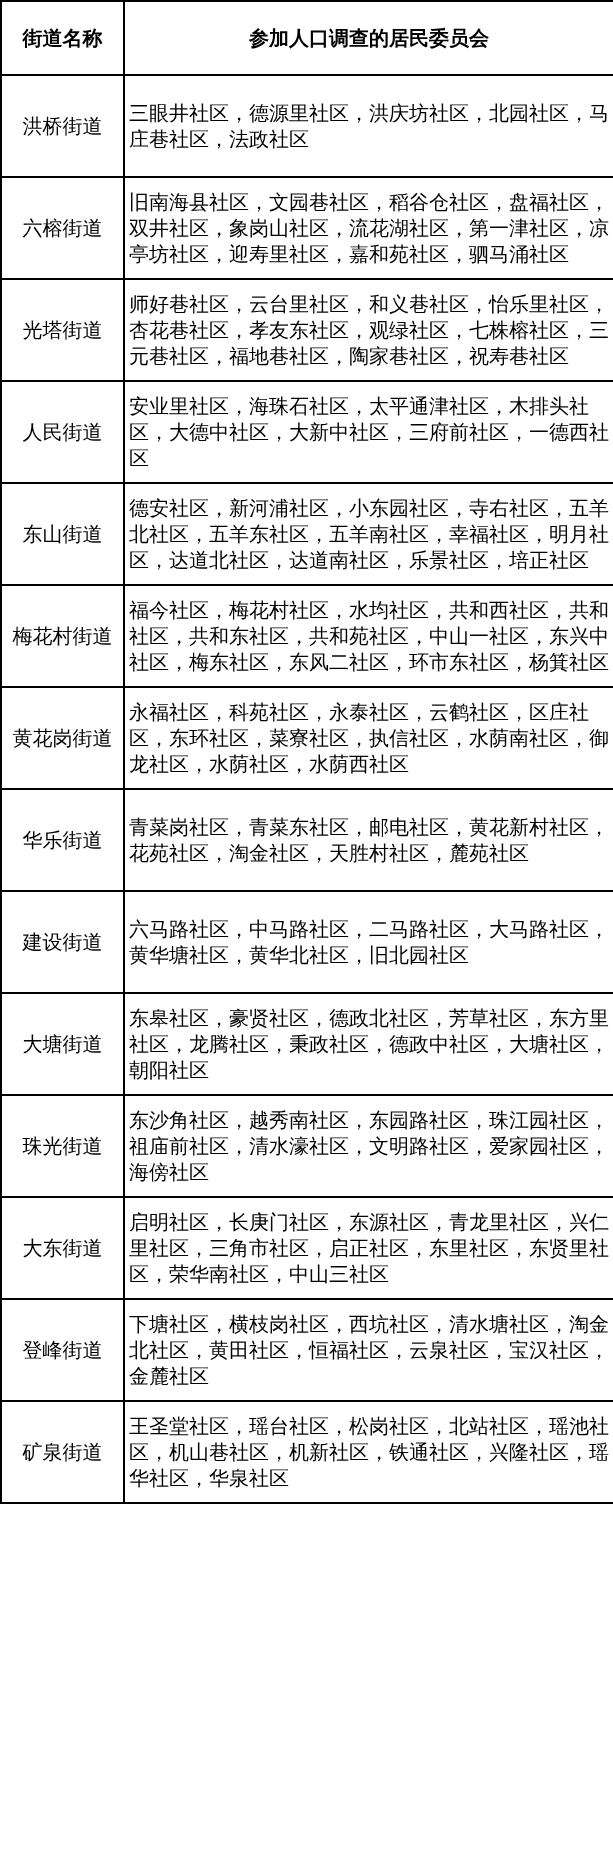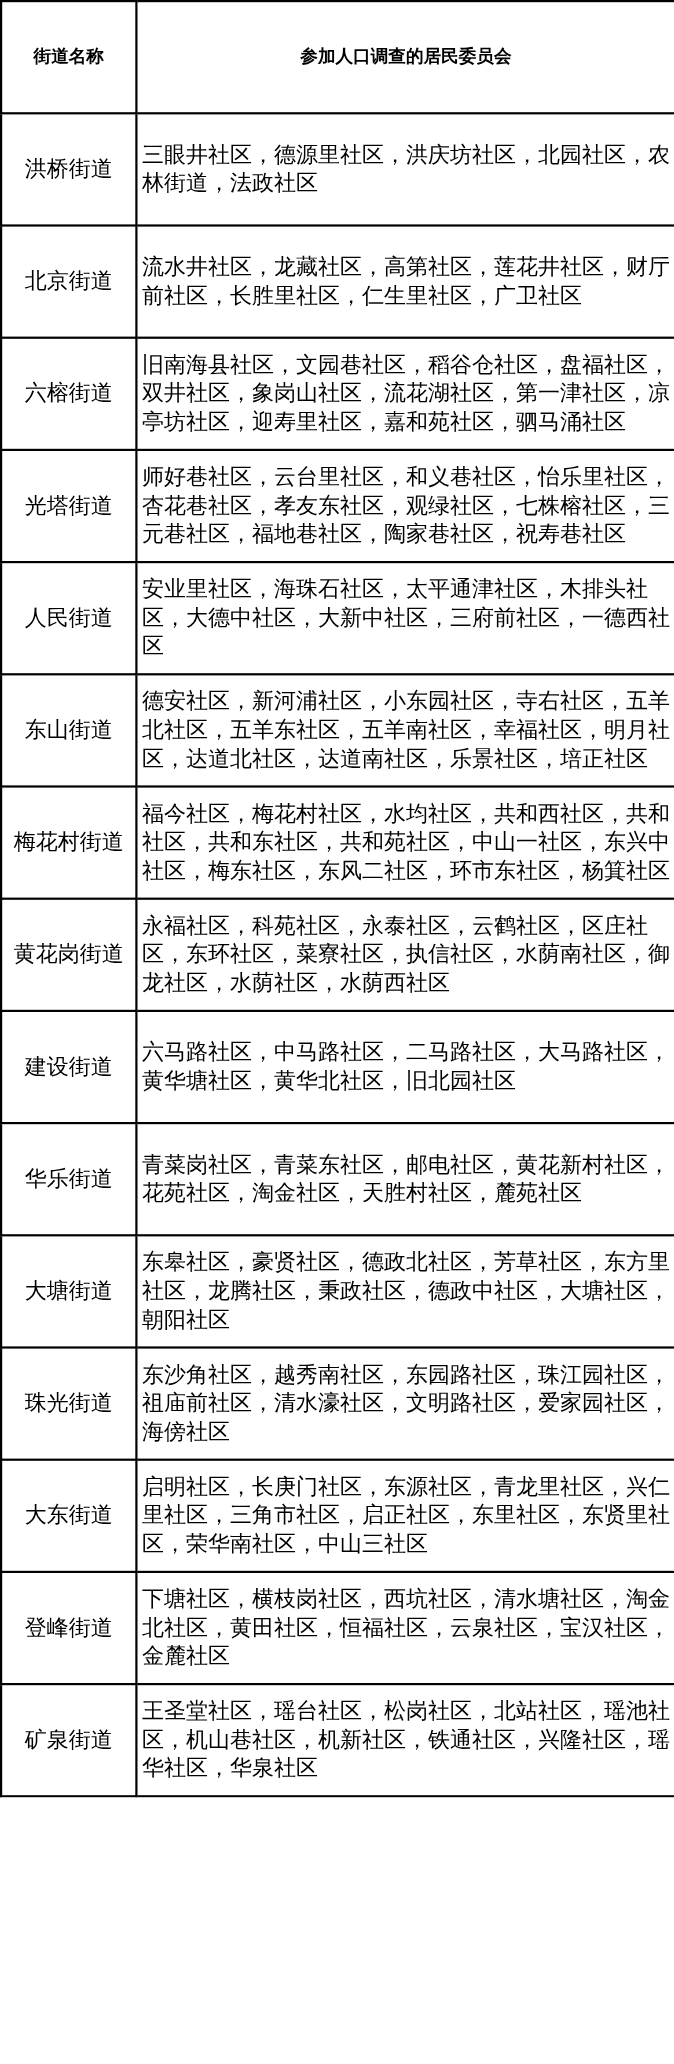--- a/index.html
+++ b/index.html
@@ -19,24 +19,24 @@
     background: #ffffff;
   }
   .census-table th,
   .census-table td {
     border: 2px solid #000000;
     vertical-align: middle;
     box-sizing: content-box;
   }
   .census-table th {
     height: 68px;
-    font-size: 16px;
+    font-size: 20px;
     font-weight: bold;
     text-align: center;
-    padding: 16px;
+    padding: 2px;
     line-height: 26px;
   }
   .census-table td {
     height: 96px;
     font-size: 20px;
     line-height: 26px;
     font-weight: normal;
   }
   td.street-cell {
     text-align: center;
@@ -58,27 +58,23 @@
   </colgroup>
   <thead>
     <tr>
       <th>街道名称</th>
       <th>参加人口调查的居民委员会</th>
     </tr>
   </thead>
   <tbody>
   <tr>
     <td class="street-cell">洪桥街道</td>
-    <td class="committees-cell">三眼井社区，德源里社区，洪庆坊社区，北园社区，农林街道，法政社区</td>
+    <td class="committees-cell">三眼井社区，德源里社区，洪庆坊社区，北园社区，马庄巷社区，法政社区</td>
   </tr>
 
-  <tr>
-    <td class="street-cell">北京街道</td>
-    <td class="committees-cell">流水井社区，龙藏社区，高第社区，莲花井社区，财厅前社区，长胜里社区，仁生里社区，广卫社区</td>
-  </tr>
 
   <tr>
     <td class="street-cell">六榕街道</td>
     <td class="committees-cell">旧南海县社区，文园巷社区，稻谷仓社区，盘福社区，双井社区，象岗山社区，流花湖社区，第一津社区，凉亭坊社区，迎寿里社区，嘉和苑社区，驷马涌社区</td>
   </tr>
 
 
   <tr>
     <td class="street-cell">光塔街道</td>
     <td class="committees-cell">师好巷社区，云台里社区，和义巷社区，怡乐里社区，杏花巷社区，孝友东社区，观绿社区，七株榕社区，三元巷社区，福地巷社区，陶家巷社区，祝寿巷社区</td>
@@ -99,27 +95,27 @@
     <td class="street-cell">梅花村街道</td>
     <td class="committees-cell">福今社区，梅花村社区，水均社区，共和西社区，共和社区，共和东社区，共和苑社区，中山一社区，东兴中社区，梅东社区，东风二社区，环市东社区，杨箕社区</td>
   </tr>
 
   <tr>
     <td class="street-cell">黄花岗街道</td>
     <td class="committees-cell">永福社区，科苑社区，永泰社区，云鹤社区，区庄社区，东环社区，菜寮社区，执信社区，水荫南社区，御龙社区，水荫社区，水荫西社区</td>
   </tr>
 
   <tr>
-    <td class="street-cell">建设街道</td>
-    <td class="committees-cell">六马路社区，中马路社区，二马路社区，大马路社区，黄华塘社区，黄华北社区，旧北园社区</td>
+    <td class="street-cell">华乐街道</td>
+    <td class="committees-cell">青菜岗社区，青菜东社区，邮电社区，黄花新村社区，花苑社区，淘金社区，天胜村社区，麓苑社区</td>
   </tr>
 
   <tr>
-    <td class="street-cell">华乐街道</td>
-    <td class="committees-cell">青菜岗社区，青菜东社区，邮电社区，黄花新村社区，花苑社区，淘金社区，天胜村社区，麓苑社区</td>
+    <td class="street-cell">建设街道</td>
+    <td class="committees-cell">六马路社区，中马路社区，二马路社区，大马路社区，黄华塘社区，黄华北社区，旧北园社区</td>
   </tr>
 
   <tr>
     <td class="street-cell">大塘街道</td>
     <td class="committees-cell">东皋社区，豪贤社区，德政北社区，芳草社区，东方里社区，龙腾社区，秉政社区，德政中社区，大塘社区，朝阳社区</td>
   </tr>
 
   <tr>
     <td class="street-cell">珠光街道</td>
     <td class="committees-cell">东沙角社区，越秀南社区，东园路社区，珠江园社区，祖庙前社区，清水濠社区，文明路社区，爱家园社区，海傍社区</td>

